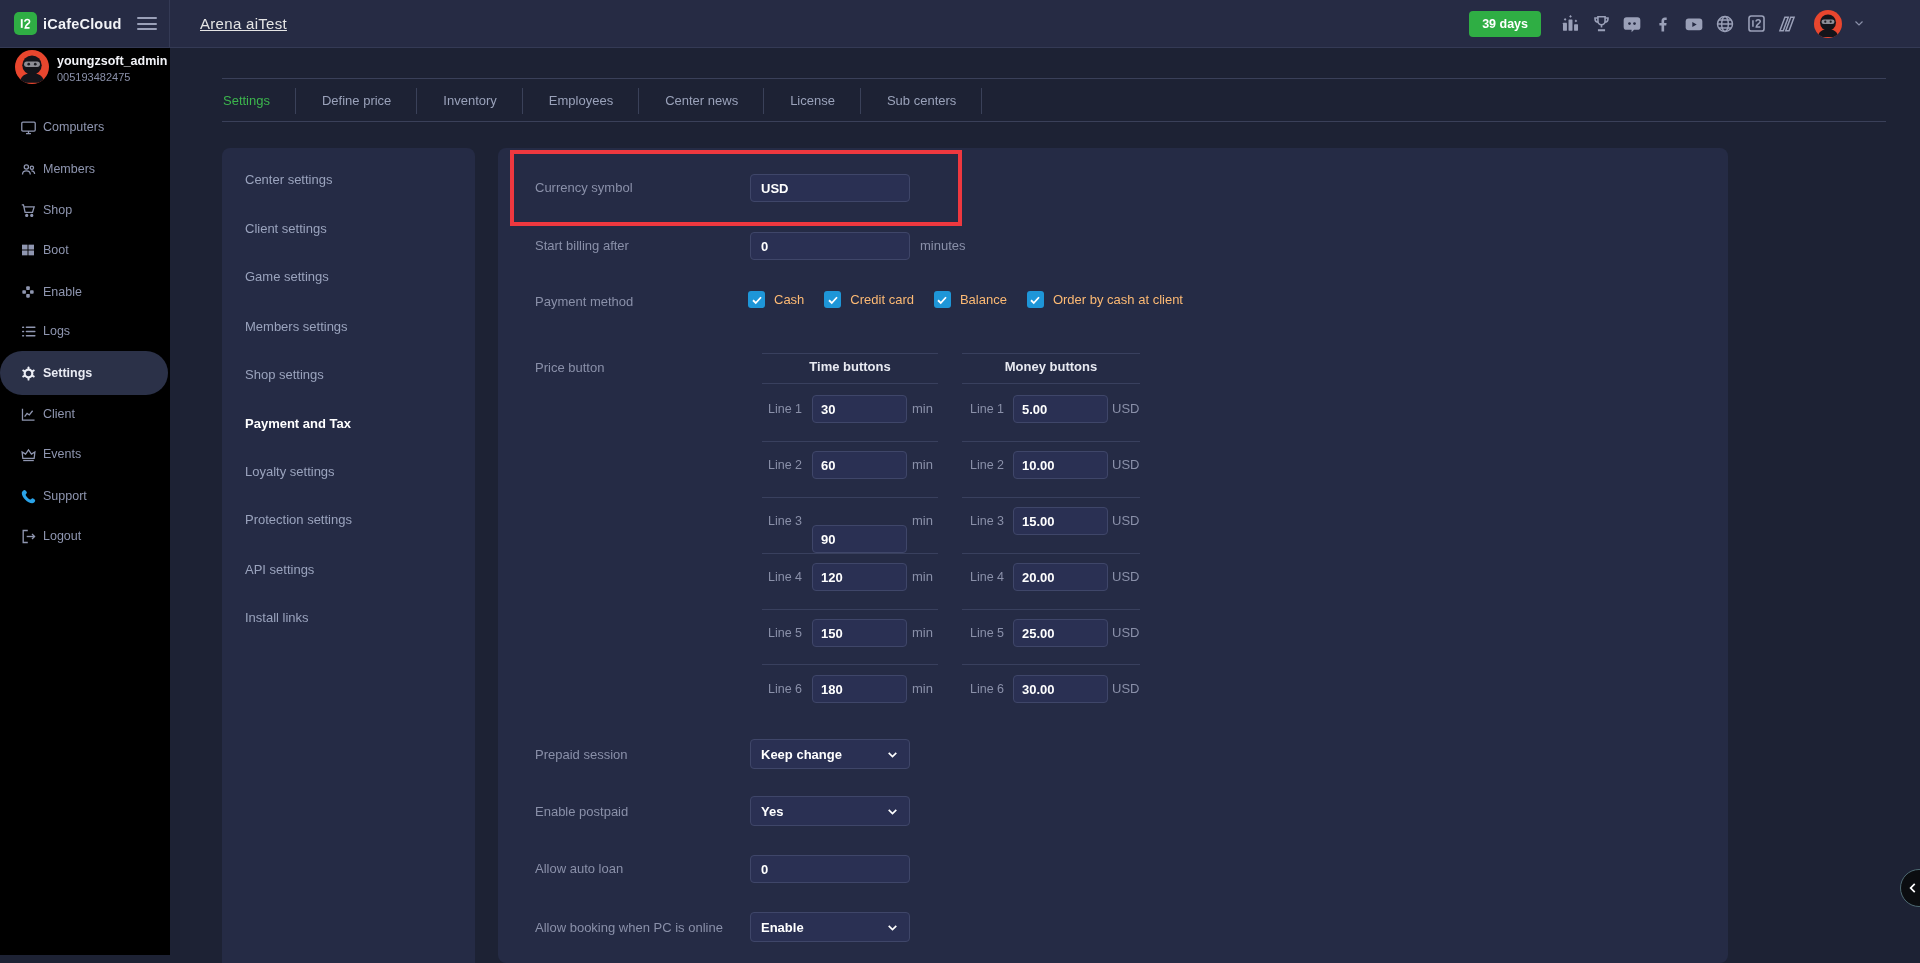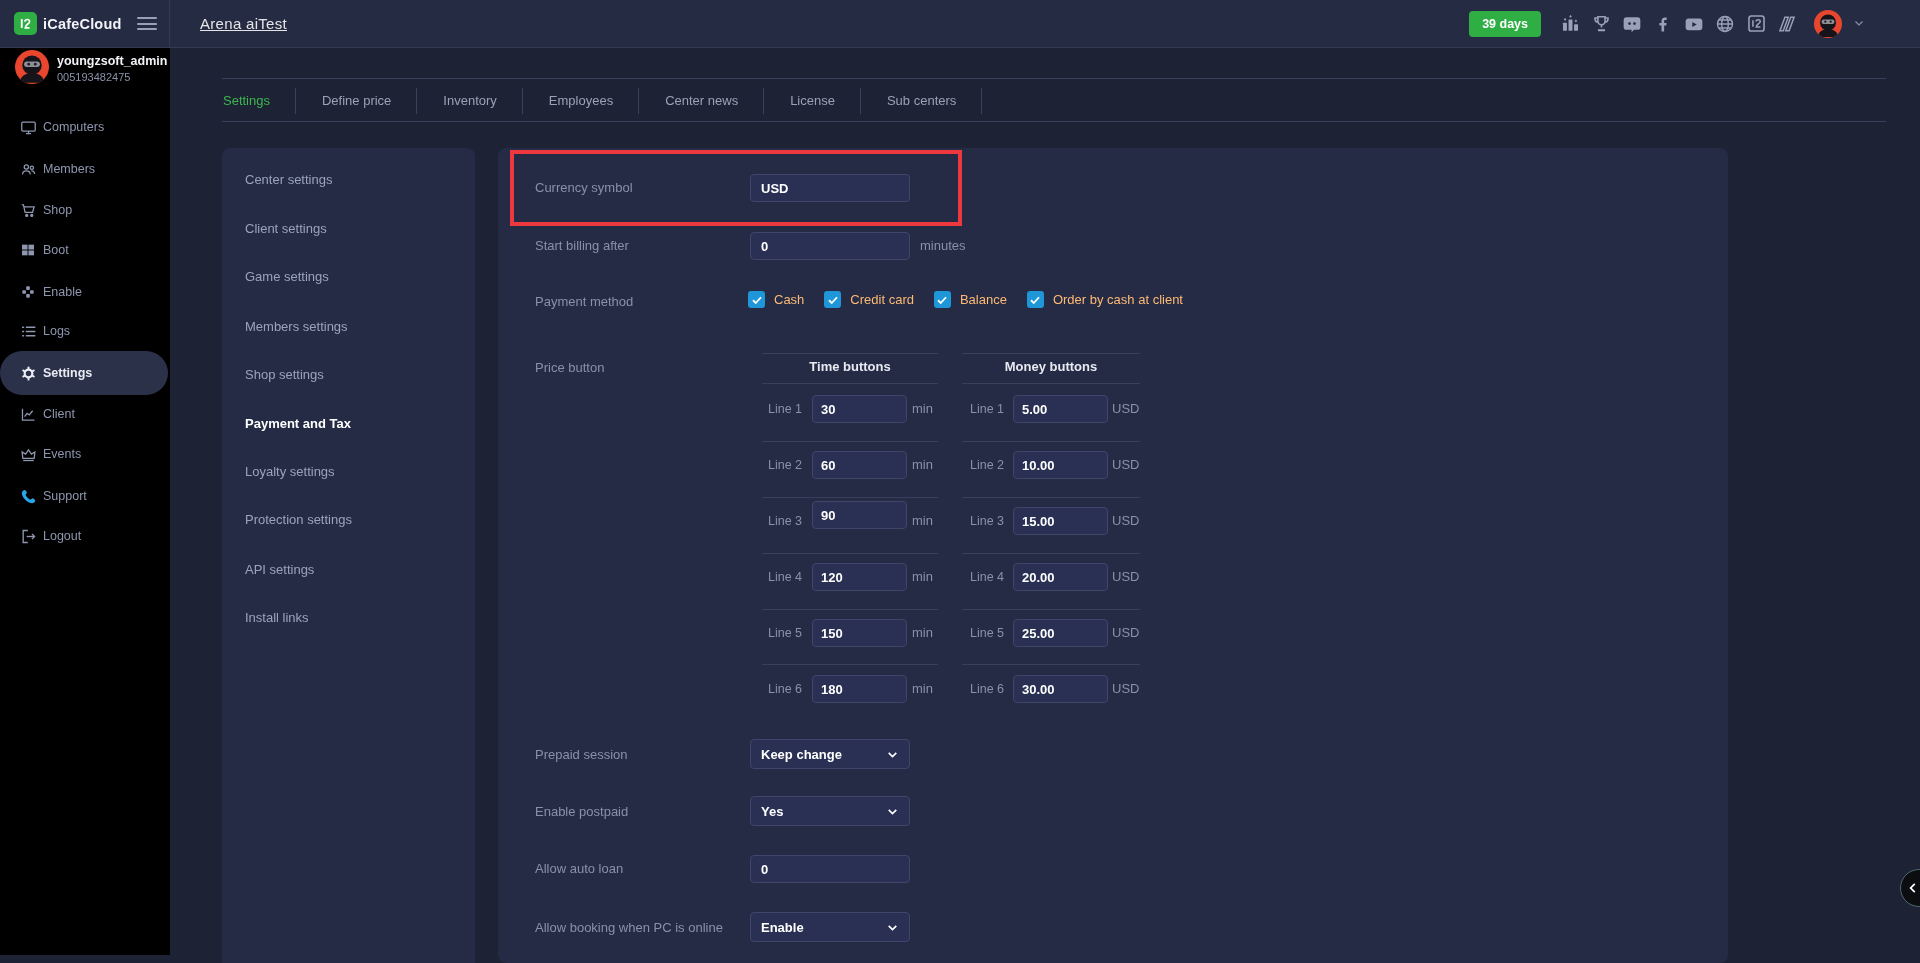--- a/index.html
+++ b/index.html
@@ -410,21 +410,21 @@
     <div class="gline" style="left:264px; top:516px; width:176px"></div>
     <div class="gline" style="left:464px; top:516px; width:178px"></div>
 
     <div class="line-label" style="left:270px; top:247px">Line 1</div>
     <input class="sinput" style="left: 314px; top: 247px;" value="30">
     <div class="unit" style="left:414px; top:247px">min</div>
     <div class="line-label" style="left:270px; top:303px">Line 2</div>
     <input class="sinput" style="left: 314px; top: 303px;" value="60">
     <div class="unit" style="left:414px; top:303px">min</div>
     <div class="line-label" style="left:270px; top:359px">Line 3</div>
-    <input class="sinput" style="left: 314px; top: 353px;" value="90">
+    <input class="sinput" style="left: 314px; top: 377px;" value="90">
     <div class="unit" style="left:414px; top:359px">min</div>
     <div class="line-label" style="left:270px; top:415px">Line 4</div>
     <input class="sinput" style="left: 314px; top: 415px;" value="120">
     <div class="unit" style="left:414px; top:415px">min</div>
     <div class="line-label" style="left:270px; top:471px">Line 5</div>
     <input class="sinput" style="left: 314px; top: 471px;" value="150">
     <div class="unit" style="left:414px; top:471px">min</div>
     <div class="line-label" style="left:270px; top:527px">Line 6</div>
     <input class="sinput" style="left: 314px; top: 527px;" value="180">
     <div class="unit" style="left:414px; top:527px">min</div>

